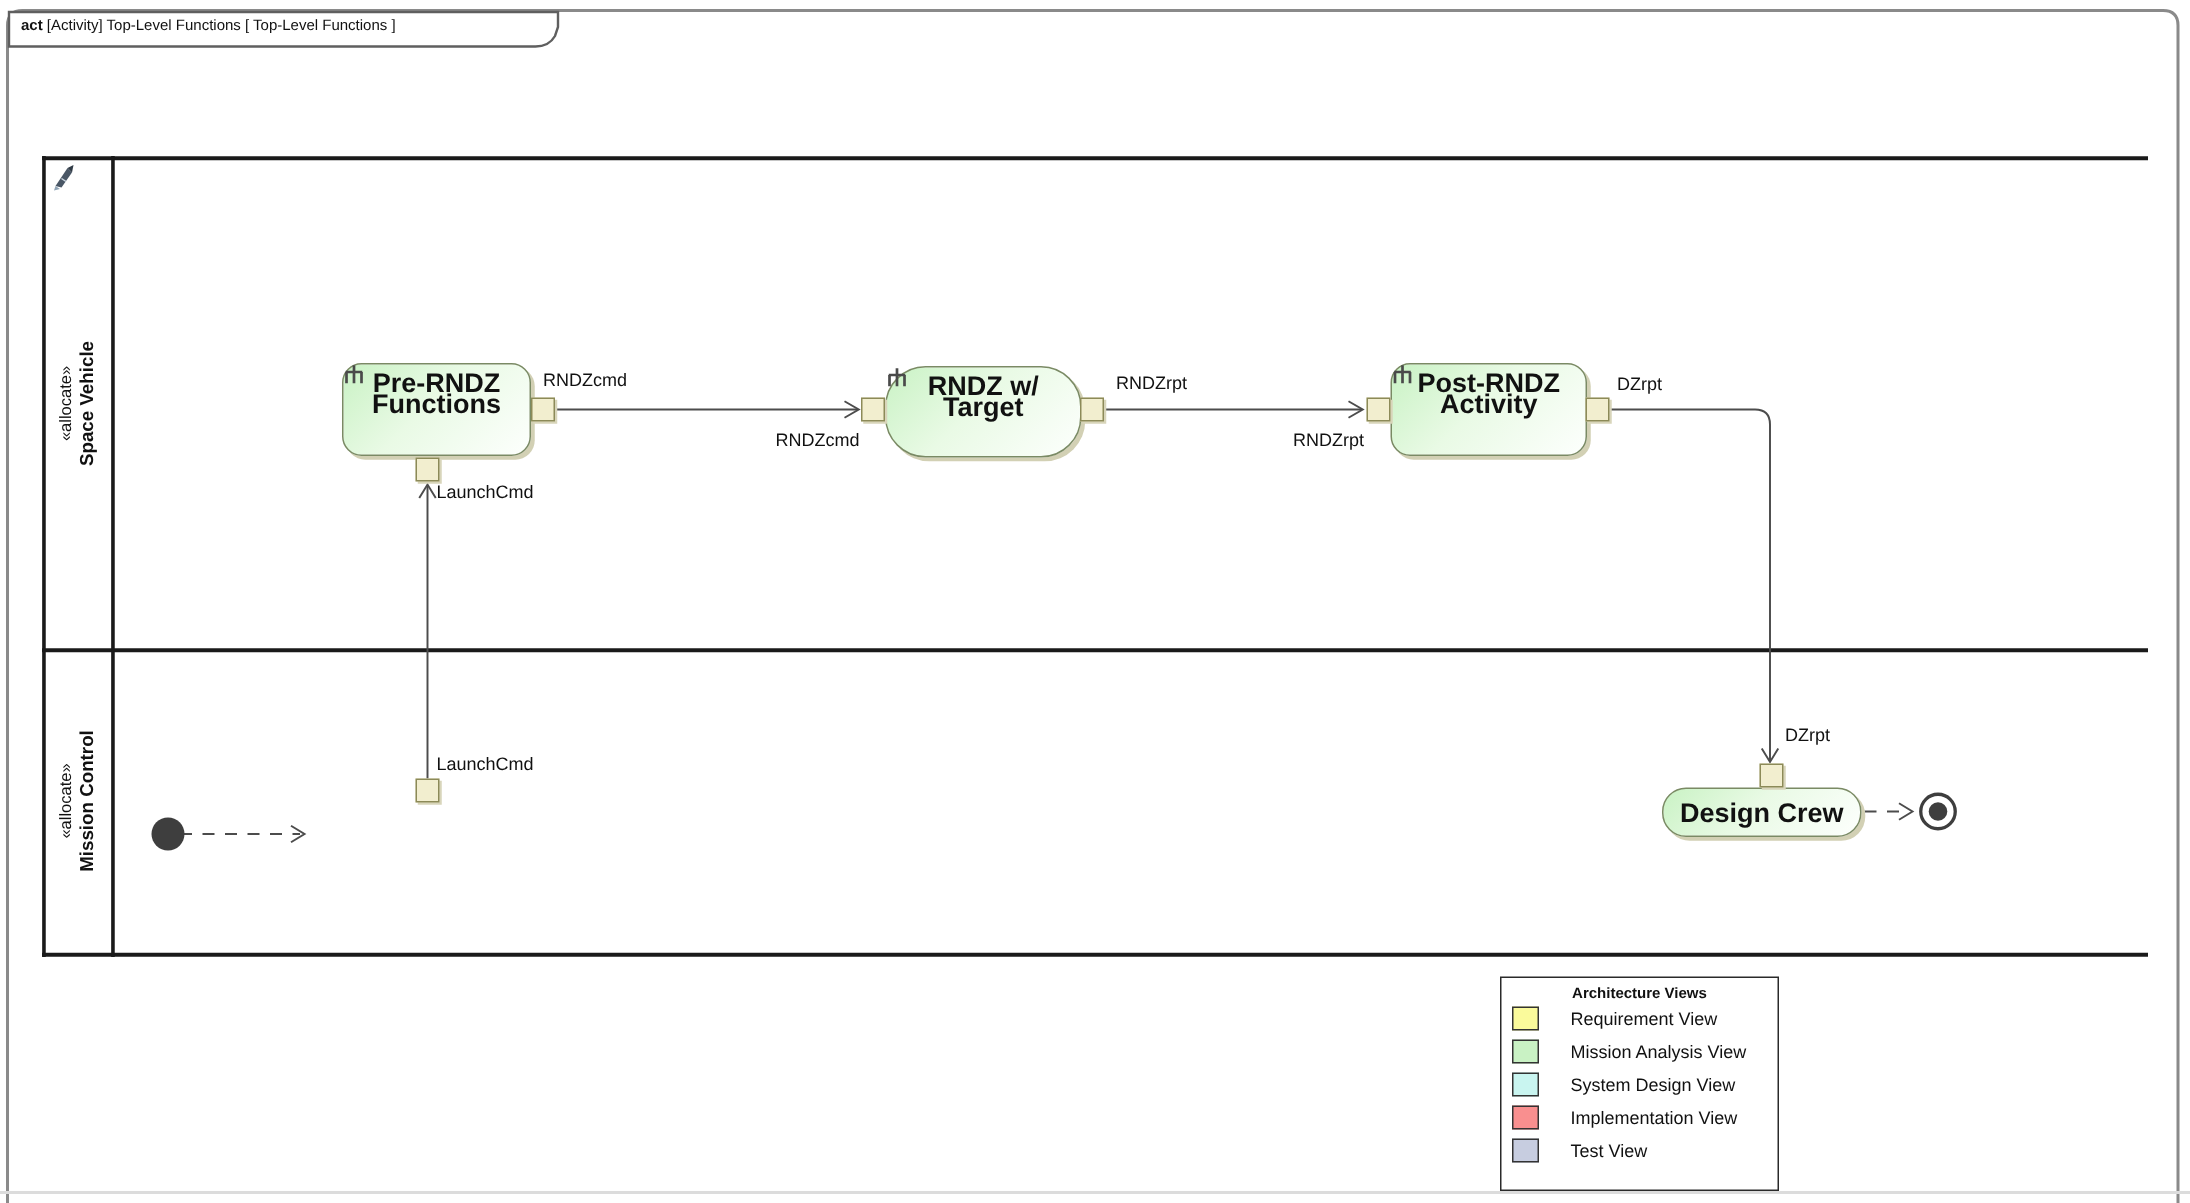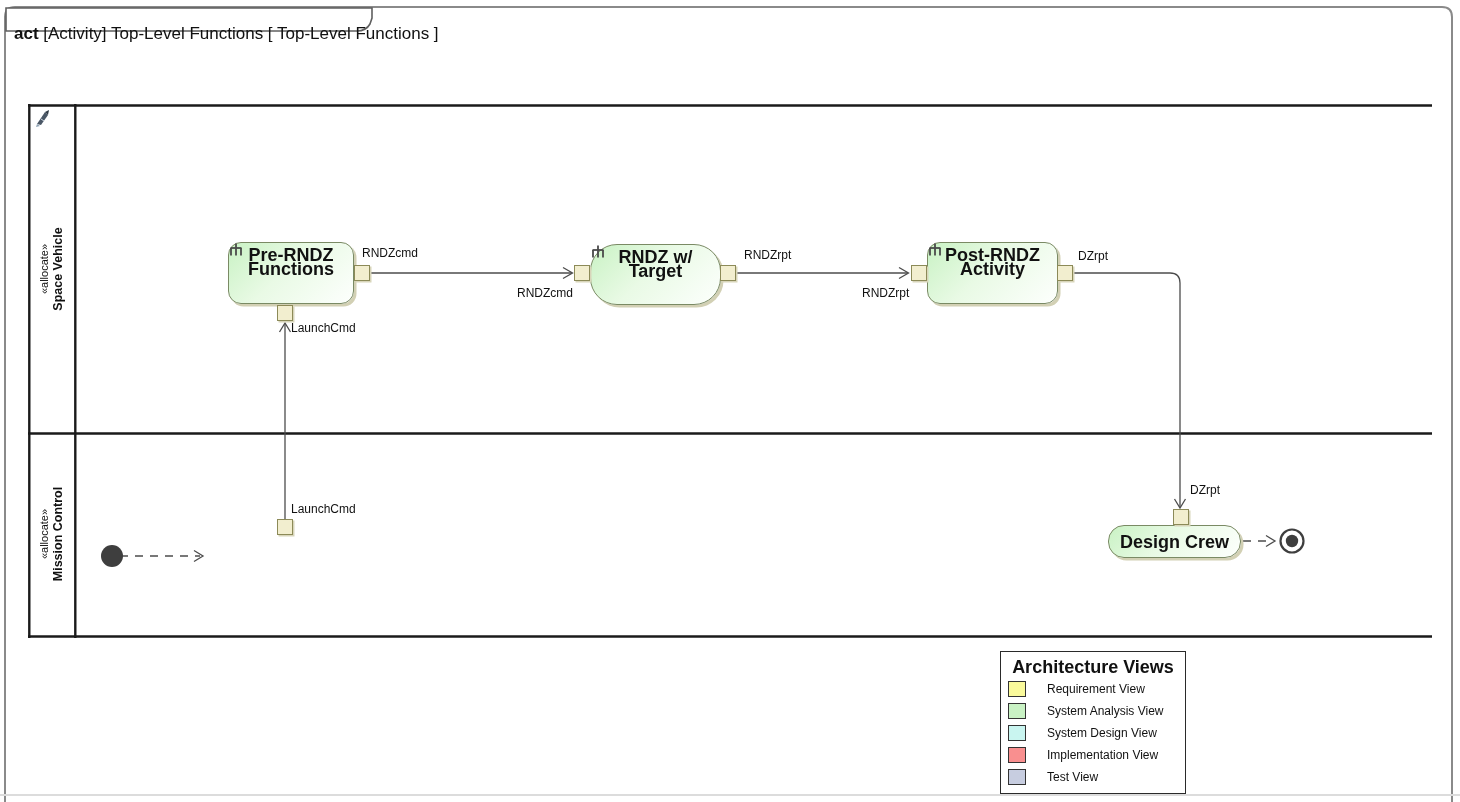--- a/index.html
+++ b/index.html
@@ -1,20 +1,20 @@
 <!DOCTYPE html>
 <html><head>
 <meta charset="utf-8">
 <style>
   html,body{margin:0;padding:0;background:#ffffff;}
   #stage{position:relative;width:1460px;height:802px;overflow:hidden;background:#ffffff;
          font-family:"Liberation Sans","DejaVu Sans",sans-serif;color:#111;}
   svg{position:absolute;left:0;top:0;}
   
-  .tab-text{position:absolute;left:14px;top:24px;font-size:17px;white-space:nowrap;}
+  .tab-text{position:absolute;left:14px;top:12px;font-size:10px;white-space:nowrap;}
   .tab-text b{font-weight:bold;}
   
   .lane-label{position:absolute;width:200px;height:40px;display:flex;flex-direction:column;
               align-items:center;justify-content:center;transform:rotate(-90deg);line-height:1.15;}
   .lane-label .stereo{font-size:11px;}
   .lane-label .lname{font-size:12.5px;font-weight:bold;}
   
   .action{position:absolute;border:1px solid #7a8a64;border-radius:13px;
           background:linear-gradient(135deg,#c9f2c4 0%,#e9fae5 45%,#fdfffd 100%);
           box-shadow:2.5px 2.5px 0 #d2d0b4;display:flex;align-items:flex-start;justify-content:center;}
@@ -24,21 +24,21 @@
   .action.centered .alabel{padding-top:0;}
   .rake{position:absolute;right:9px;bottom:5px;}
   
   .pin{position:absolute;width:14px;height:14px;background:#f2eecf;border:1px solid #8c8a58;
        box-shadow:1.5px 1.5px 0 #d8d5ba;}
   
   .flow-label{position:absolute;font-size:12px;white-space:nowrap;}
   
   .legend{position:absolute;left:1000px;top:651px;width:184px;height:141px;
           background:#fff;border:1px solid #2a2a2a;}
-  .legend-title{text-align:center;font-weight:bold;font-size:18px;padding-top:5px;}
+  .legend-title{text-align:center;font-weight:bold;font-size:10px;padding-top:5px;}
   .legend-row{display:flex;align-items:center;height:22px;padding-left:7px;gap:12px;}
   .legend-swatch{width:16px;height:14px;border:1px solid #333;margin-right:9px;flex:0 0 auto;}
   .legend-row span{font-size:12px;}
   
   .window-edge{position:absolute;left:0;top:794px;width:100%;height:2px;background:#dcdcdc;}
 </style>
 </head>
 <body>
 
 <div id="stage">
@@ -177,21 +177,21 @@
   <div class="flow-label" style="left:291px;top:502px;">LaunchCmd</div>
 
   <div class="legend">
     <div class="legend-title">Architecture Views</div>
     <div class="legend-row">
       <div class="legend-swatch" style="background-color: rgb(250, 250, 155);"></div>
       <span>Requirement View</span>
     </div>
     <div class="legend-row">
       <div class="legend-swatch" style="background-color: rgb(201, 242, 196);"></div>
-      <span>System Analysis View</span>
+      <span>Mission Analysis View</span>
     </div>
     <div class="legend-row">
       <div class="legend-swatch" style="background-color: rgb(201, 245, 240);"></div>
       <span>System Design View</span>
     </div>
     <div class="legend-row">
       <div class="legend-swatch" style="background-color: rgb(249, 143, 143);"></div>
       <span>Implementation View</span>
     </div>
     <div class="legend-row">

